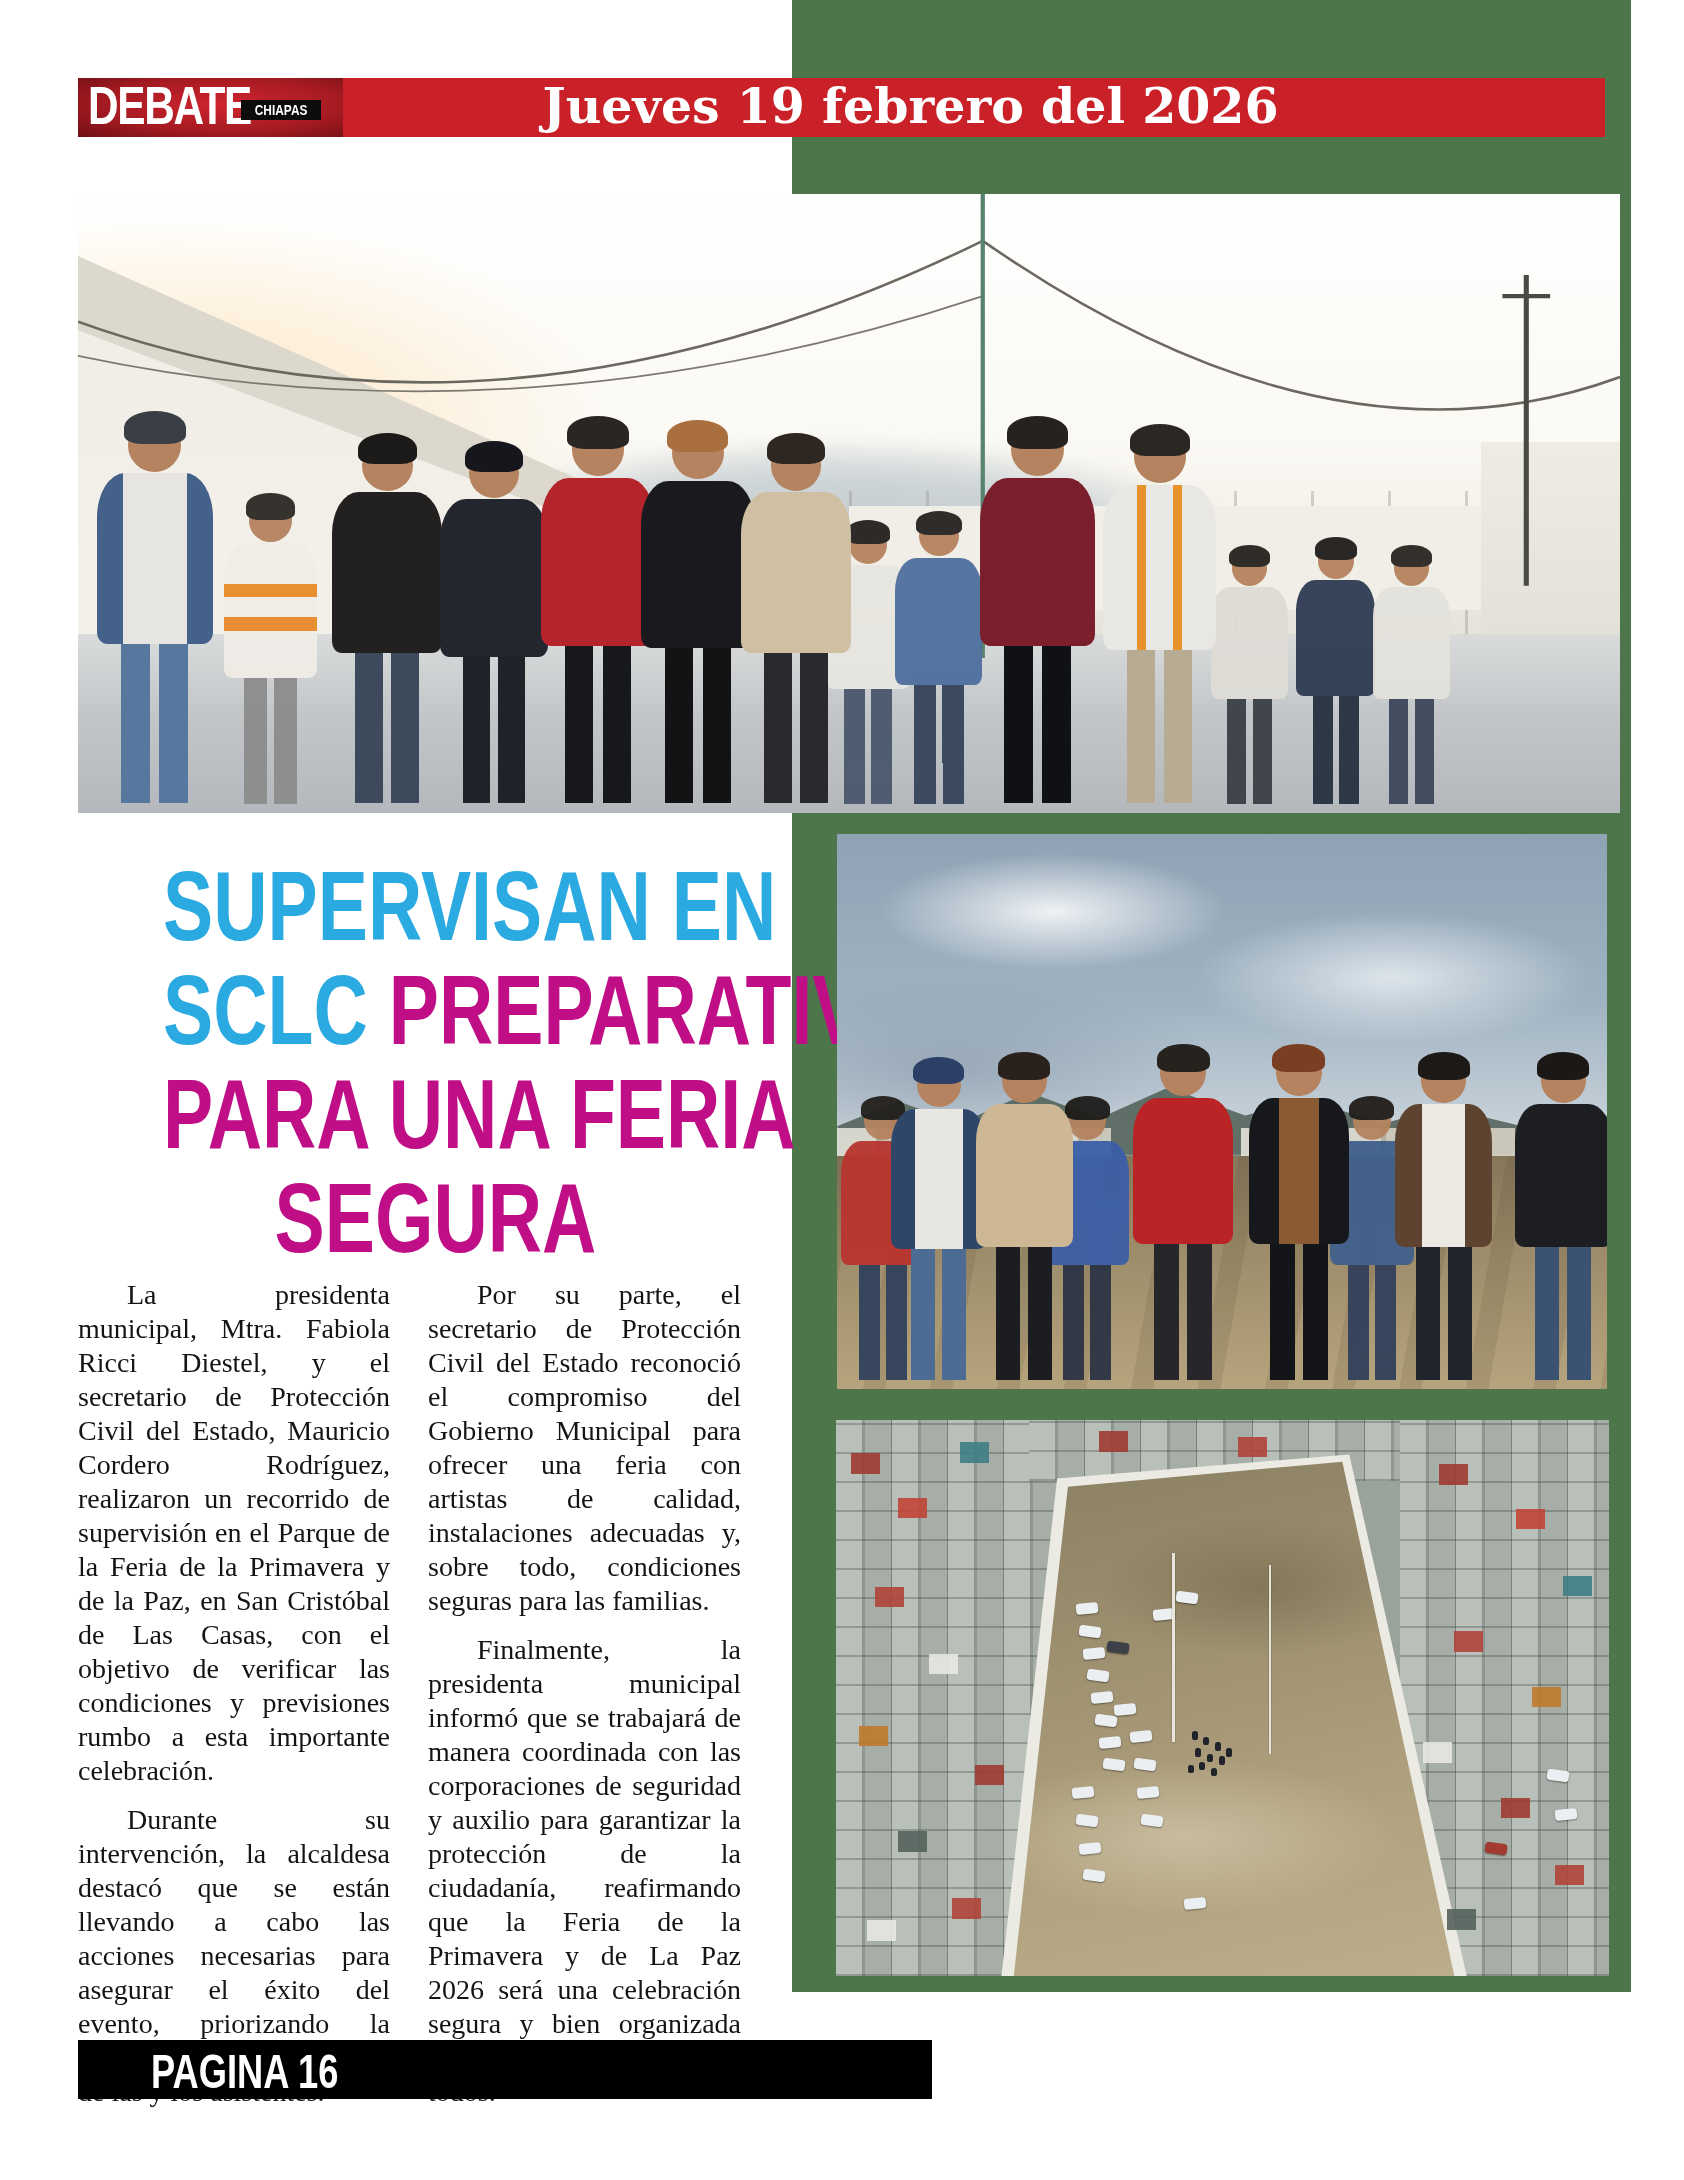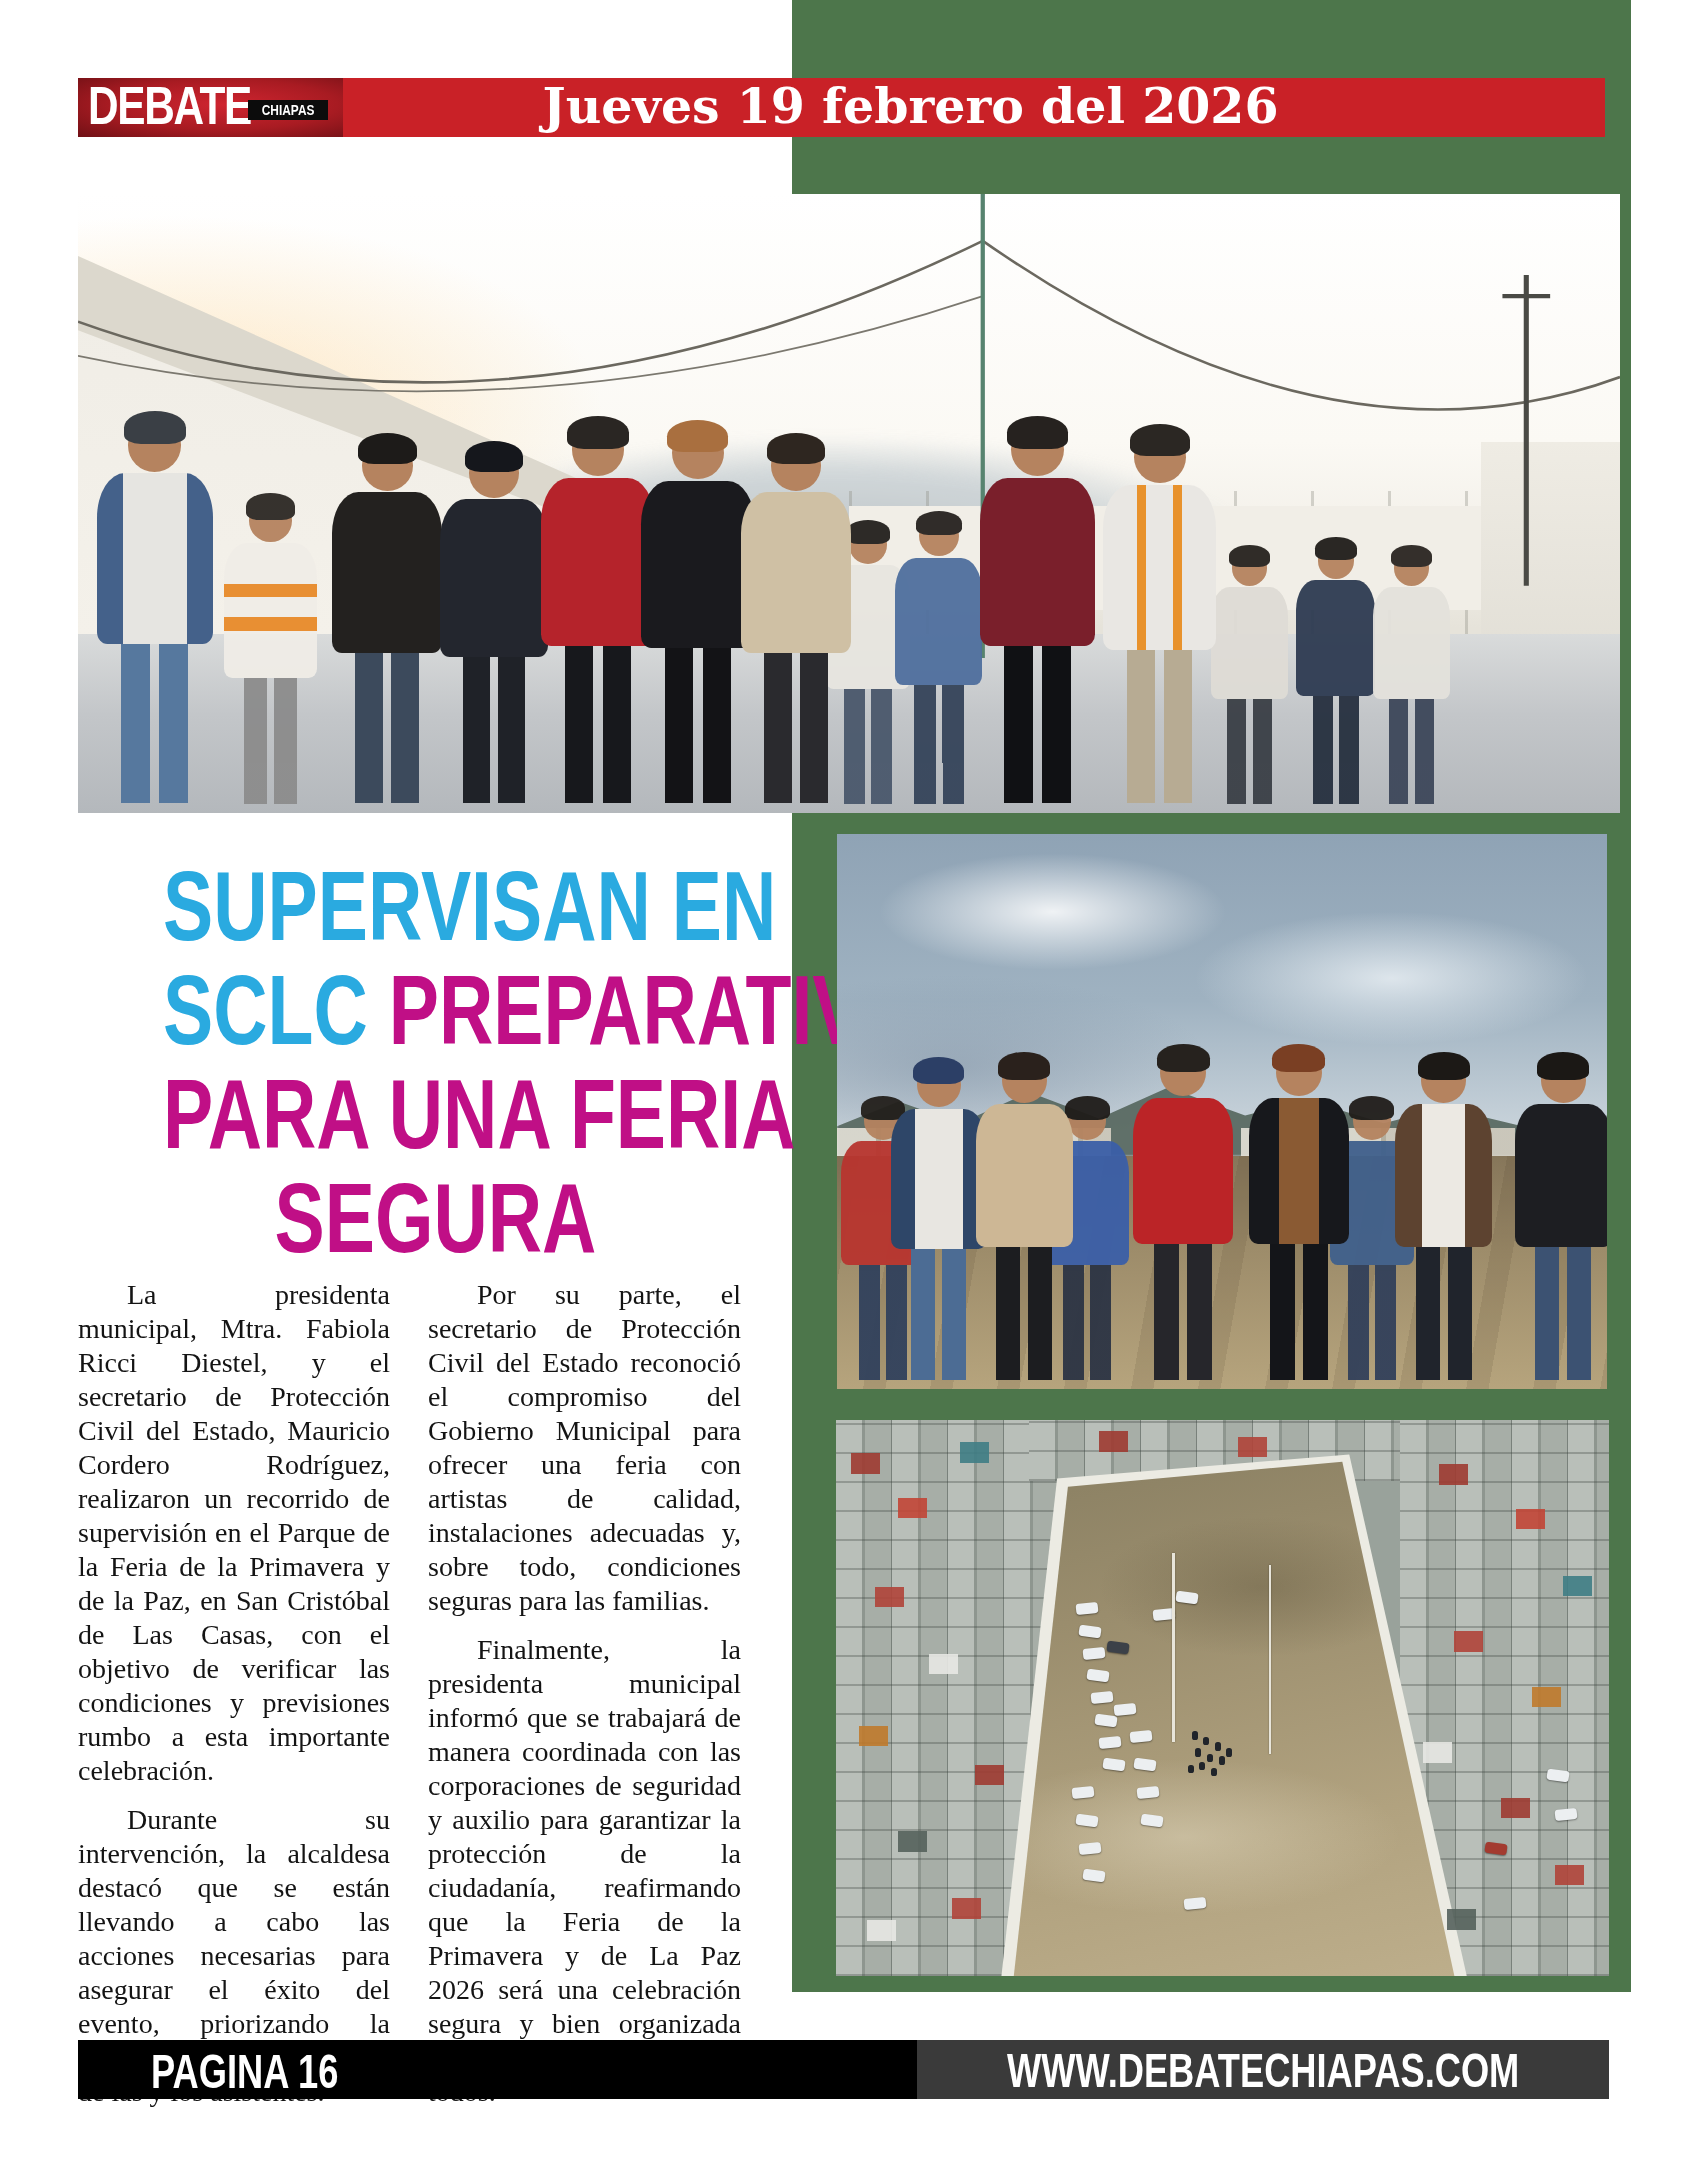--- a/index.html
+++ b/index.html
@@ -8,21 +8,21 @@
 
   
   .green-strip{position:absolute;left:792px;top:0;width:839px;height:1992px;background:#4d764b;}
 
   
   .banner{position:absolute;left:78px;top:78px;width:1527px;height:59px;background:#c92127;z-index:5;}
   .logo-box{position:absolute;left:0;top:0;width:265px;height:59px;
             background:radial-gradient(ellipse at 55% 45%,#cf2530 0%,#a81b22 55%,#6f1015 100%);}
   .logo-text{position:absolute;left:10.2px;top:50%;transform:translateY(-54%) scaleX(.80);transform-origin:0 50%;
              font-weight:bold;font-size:53px;letter-spacing:-1.7px;color:#fff;white-space:nowrap;}
-  .logo-chip{position:absolute;left:170px;top:22px;width:80px;height:19.6px;background:#0c0c0c;
+  .logo-chip{position:absolute;left:163px;top:22px;width:80px;height:19.6px;background:#0c0c0c;
              display:flex;align-items:center;justify-content:center;}
   .logo-chip span{color:#fff;font-weight:bold;font-size:14.5px;letter-spacing:0;transform:scaleX(.82);white-space:nowrap;}
   .banner-date{position:absolute;left:265px;top:0;width:1135px;height:59px;line-height:57px;text-align:center;
                font-family:"DejaVu Serif",serif;font-weight:bold;font-size:49px;color:#fff;white-space:nowrap;}
 
   
   .photo{position:absolute;overflow:hidden;z-index:4;}
   .photo1{left:78px;top:194px;width:1542px;height:619px;}
   .photo2{left:837px;top:834px;width:770px;height:555px;}
   .photo3{left:836px;top:1420px;width:773px;height:556px;}
@@ -409,19 +409,16 @@
         <div class="p3-dot" style="left: 50.5%; top: 59%;"></div>
         <div class="p3-pole" style="left: 43.5%; top: 24%; height: 34%;"></div>
         <div class="p3-pole" style="left: 56%; top: 26%; height: 34%;"></div>
       </div>
   </div>
 
   <div class="footer">
     <div class="footer-left">
       <span class="footer-text">PAGINA 16</span>
     </div>
-    <div class="footer-right">
-      <span class="footer-text">WWW.DEBATECHIAPAS.COM</span>
-    </div>
   </div>
 
 </div>
 
 
 </body></html>

